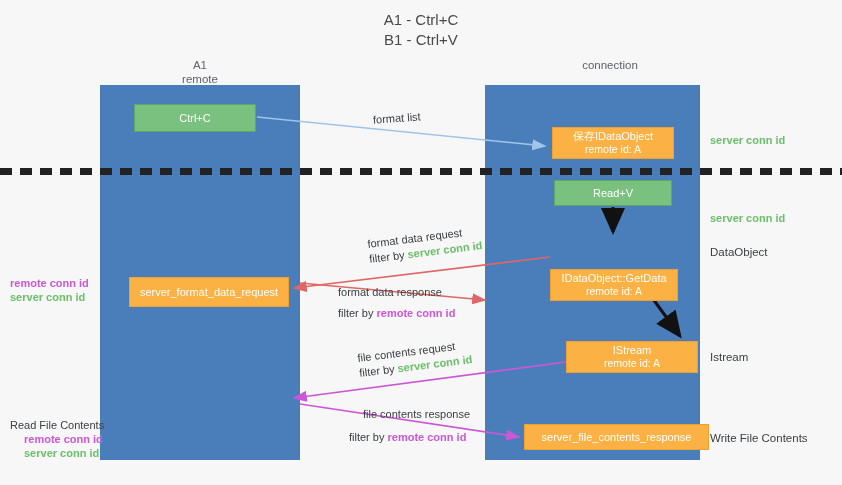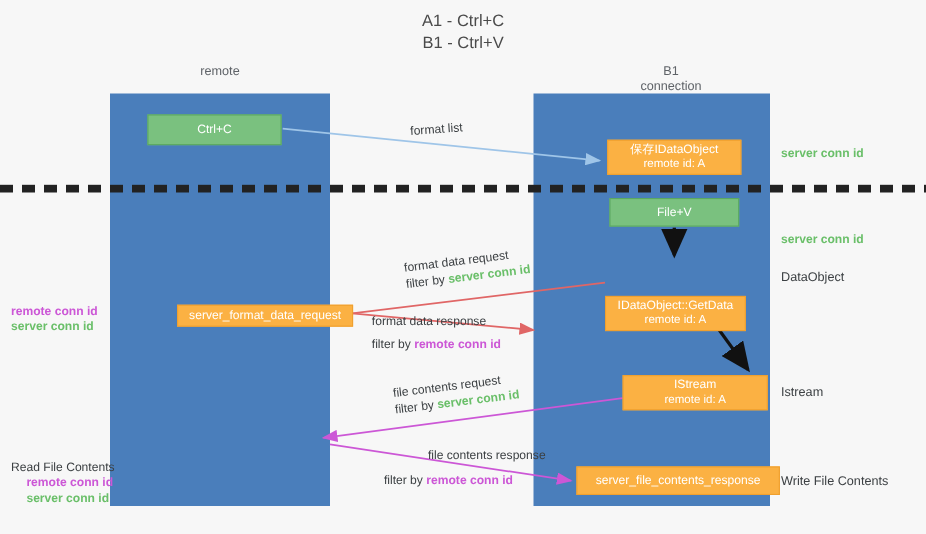--- a/index.html
+++ b/index.html
@@ -65,21 +65,21 @@
     padding: 3px 6px;
   }
   .node.green { background: #7ac17f; border: 1px solid #5aa861; }
   .node.orange { background: #fbb143; border: 1px solid #f0a02e; }
   .node .ln2 { font-size: 10.5px; }
 
   #node-ctrl-c      { left: 134px; top: 104px; width: 122px; height: 28px; }
   #node-idataobject { left: 552px; top: 127px; width: 122px; height: 32px; }
   #node-ctrl-v      { left: 554px; top: 180px; width: 118px; height: 26px; }
   #node-getdata     { left: 550px; top: 237px; width: 128px; height: 32px; margin-top: 32px; }
-  #node-fmt-req     { left: 129px; top: 277px; width: 160px; height: 20px; margin-left: 32px; }
+  #node-fmt-req     { left: 129px; top: 277px; width: 160px; height: 30px; }
   #node-fmt-resp    { left: 490px; top: 287px; width: 156px; height: 26px; }
   #node-istream     { left: 566px; top: 341px; width: 132px; height: 32px; }
   #node-file-req    { left: 129px; top: 392px; width: 160px; height: 26px; }
   #node-file-resp   { left: 524px; top: 424px; width: 185px; height: 26px; }
 
   
   #dashed-separator {
     left: 0; top: 168px; width: 842px; height: 7px;
     background-image: repeating-linear-gradient(to right,
         #222 0px, #222 12px, rgba(0,0,0,0) 12px, rgba(0,0,0,0) 20px);
@@ -134,24 +134,24 @@
 <body>
 
 <div id="stage">
 
   <div class="abs" id="title-block">
     <div>A1 - Ctrl+C</div>
     <div>B1 - Ctrl+V</div>
   </div>
 
   <div class="abs col-header" id="col-header-a1">
+    <div>A1</div>
     <div>remote</div>
   </div>
   <div class="abs col-header" id="col-header-b1">
-    <div>B1</div>
     <div>connection</div>
   </div>
 
   <div class="abs lane" id="lane-a1"></div>
   <div class="abs lane" id="lane-b1"></div>
 
   <svg class="abs" id="arrows" viewBox="0 0 842 485">
     <defs>
       <marker id="ah-blue" markerWidth="9" markerHeight="7" refX="8" refY="3.5" orient="auto">
         <path d="M0,0 L9,3.5 L0,7 z" fill="#9fc5e8"></path>
@@ -187,21 +187,21 @@
   <div class="abs node green" id="node-ctrl-c">
     <div>Ctrl+C</div>
   </div>
 
   <div class="abs node orange" id="node-idataobject">
     <div>保存IDataObject</div>
     <div class="ln2">remote id: A</div>
   </div>
 
   <div class="abs node green" id="node-ctrl-v">
-    <div>File+V</div>
+    <div>Read+V</div>
   </div>
 
   <div class="abs node orange" id="node-getdata">
     <div>IDataObject::GetData</div>
     <div class="ln2">remote id: A</div>
   </div>
 
   <div class="abs node orange" id="node-fmt-req">
     <div>server_format_data_request</div>
   </div>
@@ -230,21 +230,21 @@
     <div>format data response</div>
     <div style="margin-top:6px"><span>filter by </span><span class="tint-purple">remote conn id</span></div>
   </div>
 
   <div class="abs edge-label" id="label-file-req">
     <div>file contents request</div>
     <div><span>filter by </span><span class="tint-green">server conn id</span></div>
   </div>
 
   <div class="abs edge-label" id="label-file-resp">
-    <div style="margin-left:40px">file contents response</div>
+    <div style="margin-left:14px">file contents response</div>
     <div style="margin-top:8px"><span>filter by </span><span class="tint-purple">remote conn id</span></div>
   </div>
 
   <div class="abs side-note" id="note-left-fmt">
     <div class="purple">remote conn id</div>
     <div class="green">server conn id</div>
   </div>
 
   <div class="abs side-note" id="note-left-file">
     <div class="plain">Read File Contents</div>

